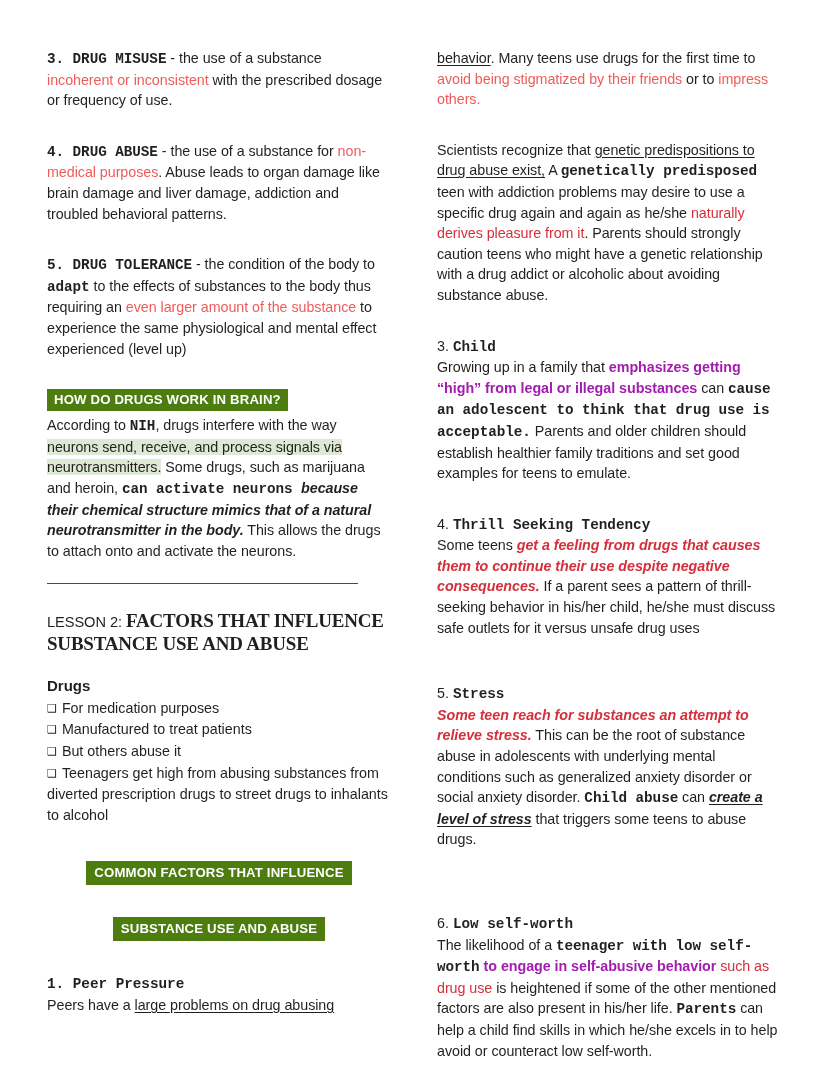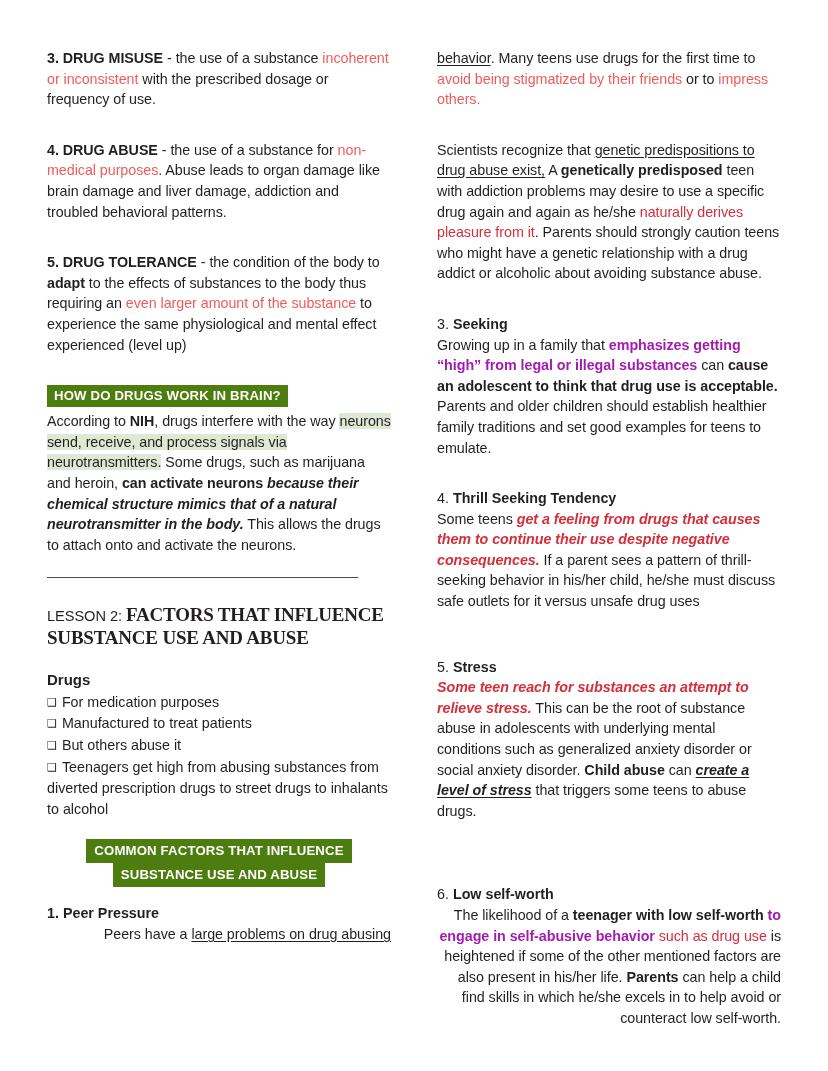--- a/index.html
+++ b/index.html
@@ -31,22 +31,22 @@
   }
   .col {
     width: 344px;
   }
   p {
     margin: 0 0 15px 0;
     font-size: 14.3px;
     line-height: 20.6px;
     letter-spacing: -0.05px;
   }
-  p:last-child { margin-bottom: 0; text-align: right; }
-  b, strong { font-weight: 700; }
+  p:last-child { margin-bottom: 0; }
+  b, strong { font-weight: 700; font-family: Liberation Mono, monospace; }
   .red { color: #ef5c5a; }
   .red-d { color: #d42f3b; }
   .red-db { color: #a21caf; font-weight: 700; }
   .red-it { color: #d42f3b; font-weight: 700; font-style: italic; }
   .bi { font-weight: 700; font-style: italic; }
   .u { text-decoration: underline; text-underline-offset: 2px; }
   .biu { font-weight: 700; font-style: italic; text-decoration: underline; text-underline-offset: 2px; }
 
   .hl-light {
     background: #dde9d5;
@@ -65,21 +65,21 @@
     margin-bottom: 2px;
   }
   .banner-block {
     text-align: center;
     margin: 20px 0 16px 0;
     line-height: 0;
   }
   .banner-block .banner {
     font-size: 13.2px;
     padding: 4px 8px 5px 8px;
-    margin: 0;
+    margin: 16px;
   }
 
   hr.divider {
     border: none;
     border-top: 1.3px solid #4a4a4a;
     margin: 22px 0 26px 0;
     width: 311px;
   }
 
   .lesson-line {
@@ -179,21 +179,21 @@
     <div class="col">
 
       <p><span class="u">behavior</span><span>. Many teens use drugs for the first time to </span><span class="red">avoid being stigmatized by their friends</span><span> or to </span><span class="red">impress others.</span></p>
 
       <div class="gap-sm"></div>
 
       <p><span>Scientists recognize that </span><span class="u">genetic predispositions to drug abuse exist,</span><span> A </span><b>genetically predisposed</b><span> teen with addiction problems may desire to use a specific drug again and again as he/she </span><span class="red-d">naturally derives pleasure from it</span><span>. Parents should strongly caution teens who might have a genetic relationship with a drug addict or alcoholic about avoiding substance abuse.</span></p>
 
       <div class="gap-sm"></div>
 
-      <div class="num-head"><span>3. </span><b>Seeking</b></div>
+      <div class="num-head"><span>3. </span><b>Child</b></div>
       <p><span>Growing up in a family that </span><span class="red-db">emphasizes getting “high” from legal or illegal substances</span><span> can </span><b>cause an adolescent to think that drug use is acceptable.</b><span> Parents and older children should establish healthier family traditions and set good examples for teens to emulate.</span></p>
 
       <div class="gap-sm"></div>
 
       <div class="num-head"><span>4. </span><b>Thrill Seeking Tendency</b></div>
       <p><span>Some teens </span><span class="red-it">get a feeling from drugs that causes them to continue their use despite negative consequences.</span><span> If a parent sees a pattern of thrill-seeking behavior in his/her child, he/she must discuss safe outlets for it versus unsafe drug uses</span></p>
 
       <div class="gap-lg"></div>
 
       <div class="num-head"><span>5. </span><b>Stress</b></div>

